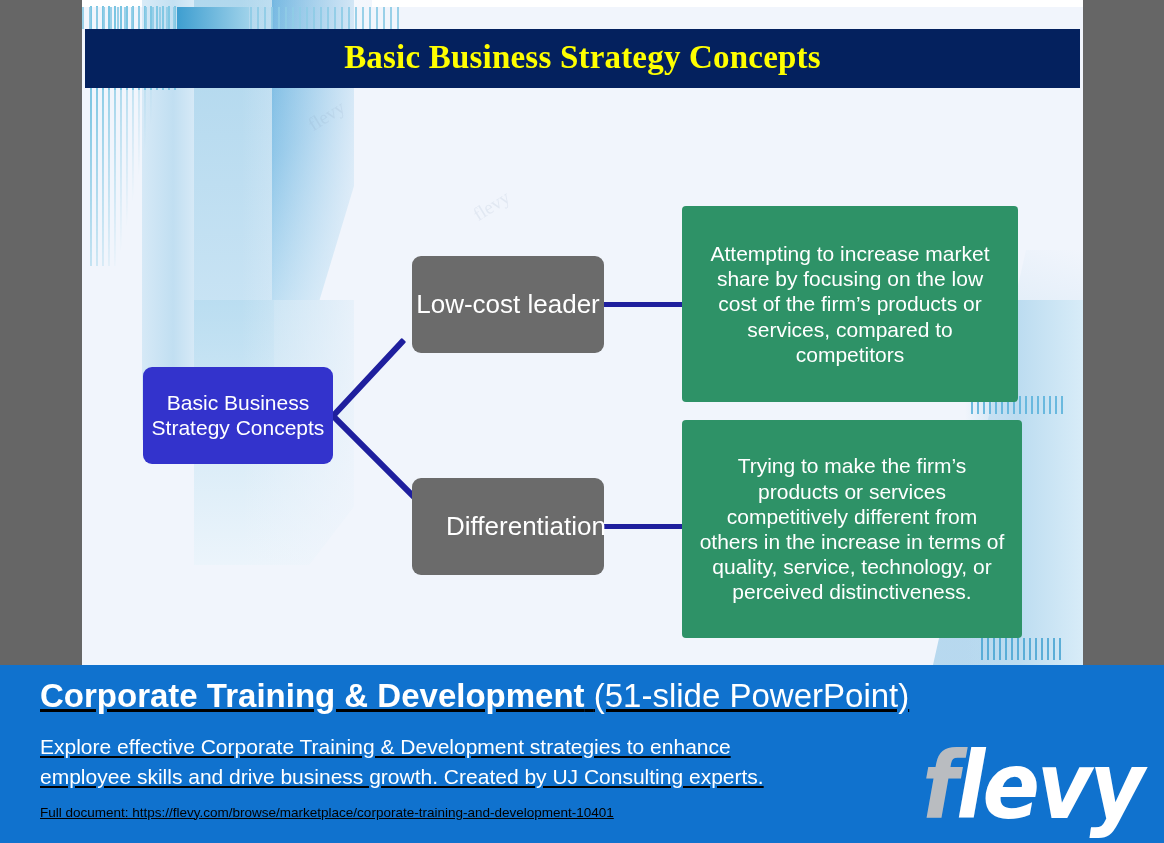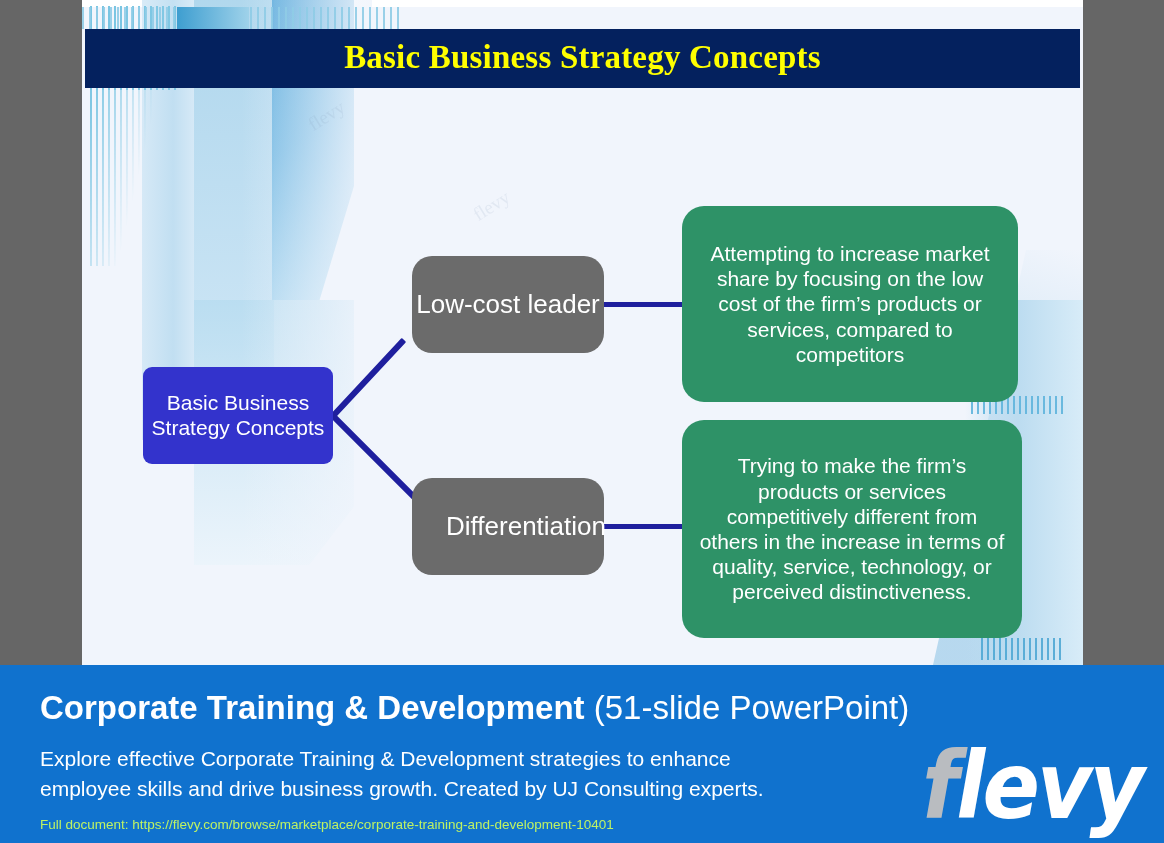--- a/index.html
+++ b/index.html
@@ -224,39 +224,39 @@
     top: 367px;
     width: 190px;
     height: 97px;
     background: #3333cc;
     border-radius: 9px;
     font-size: 21px;
     padding: 0 8px;
   }
   .node-branch {
     background: #6b6b6b;
-    border-radius: 20px;
+    border-radius: 9px;
     font-size: 26px;
   }
   .node-branch-1 {
     left: 330px;
     top: 256px;
     width: 192px;
     height: 97px;
   }
   .node-branch-2 {
     left: 330px;
     top: 478px;
     width: 192px;
     height: 97px;
     padding-left: 36px;
   }
   .node-desc {
     background: #2e9267;
-    border-radius: 22px;
+    border-radius: 4px;
     font-size: 21px;
     line-height: 1.2;
     padding: 0 16px;
   }
   .node-desc-1 {
     left: 600px;
     top: 206px;
     width: 336px;
     height: 196px;
   }
@@ -297,22 +297,23 @@
     left: 0;
     top: 665px;
     width: 1164px;
     height: 178px;
     background: #1072ce;
     overflow: hidden;
   }
   .banner-inner {
     position: absolute;
     left: 40px;
-    top: 24px;
+    top: 12px;
     width: 930px;
+    text-decoration: underline;
   }
   .banner-title {
     font-size: 33px;
     color: #ffffff;
     white-space: nowrap;
     line-height: 1.15;
   }
   .banner-title b {
     font-weight: bold;
   }
@@ -322,21 +323,21 @@
   .banner-desc {
     margin-top: 17px;
     font-size: 21px;
     color: #ffffff;
     line-height: 1.42;
     max-width: 760px;
   }
   .banner-url {
     margin-top: 13px;
     font-size: 13.5px;
-    color: #bef264;
+    color: #000000;
   }
   .flevy-logo {
     position: absolute;
     right: 22px;
     bottom: 10px;
     font-family: "DejaVu Sans", sans-serif;
     font-weight: bold;
     font-style: italic;
     font-size: 92px;
     letter-spacing: -3px;

